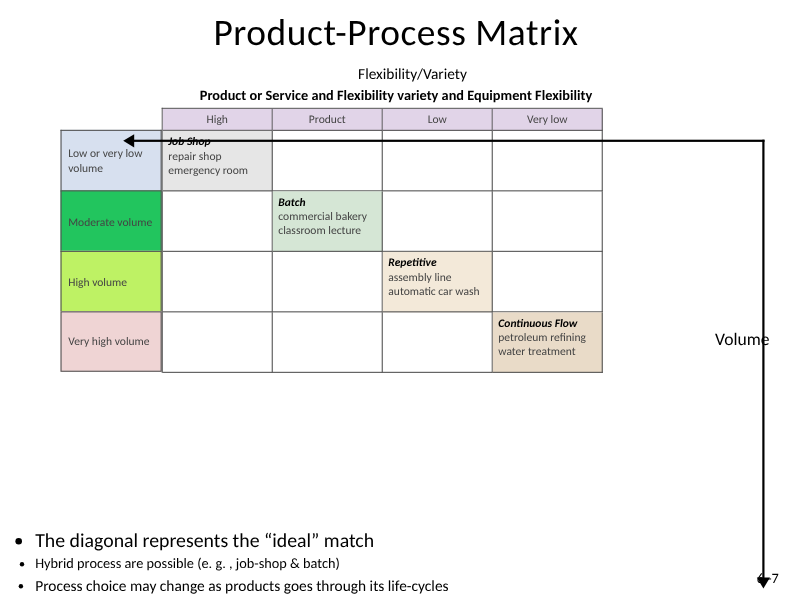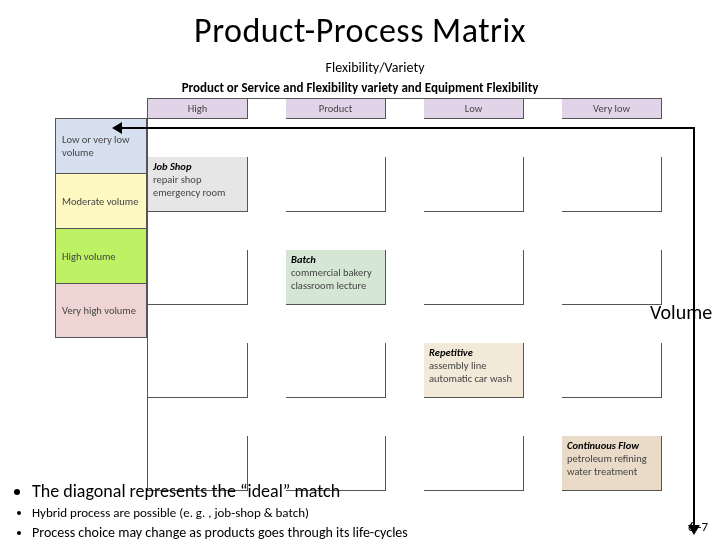--- a/index.html
+++ b/index.html
@@ -43,21 +43,20 @@
   }
   .grid {
     position: absolute;
     top: 18px;
     left: 92px;
     display: grid;
     grid-template-columns: 100px 100px 100px 100px;
     grid-template-rows: 20px 55px 55px 55px 55px;
     border-top: 1px solid #555;
     border-left: 1px solid #555;
-    gap: 38px;
   }
   .grid > div {
     border-right: 1px solid #555;
     border-bottom: 1px solid #555;
     font-size: 10.5px;
     color: #444;
     padding: 3px 5px;
     line-height: 1.25;
   }
   .hdr { background: #e1d4e8; text-align: center; font-weight: 500; color: #333; }
@@ -73,21 +72,21 @@
     border: 1px solid #555;
     border-bottom: none;
     font-size: 10.5px;
     color: #444;
     padding: 8px 6px;
     display: flex;
     align-items: center;
   }
   .rowlabels > div:last-child { border-bottom: 1px solid #555; }
   .rlab1 { background: #d7e0ef; }
-  .rlab2 { background: #fef9c3; }
+  .rlab2 { background: #22c55e; }
   .rlab3 { background: #bef264; }
   .rlab4 { background: #efd4d4; }
   .cell-js { background: #e6e6e6; }
   .cell-bt { background: #d5e6d5; }
   .cell-rp { background: #f3e9d9; }
   .cell-cf { background: #e9dbc8; }
   .cell-strong { font-weight: bold; color: #000; font-style: italic; }
   .arrow-x {
     position: absolute;
     top: 47px;
@@ -117,21 +116,21 @@
     position: absolute;
     bottom: -8px; left: -5px;
     border-top: 10px solid #000;
     border-left: 6px solid transparent;
     border-right: 6px solid transparent;
   }
   .vol-label {
     position: absolute;
     top: 300px;
     left: 650px;
-    font-size: 20px;
+    font-size: 16px;
   }
   .bullets {
     position: absolute;
     top: 440px;
     left: 14px;
     width: 690px;
     margin-top: 40px;
   }
   .b1 { font-size: 18px; margin-bottom: 3px; }
   .b2 { font-size: 13px; margin-left: 18px; margin-bottom: 4px; }

